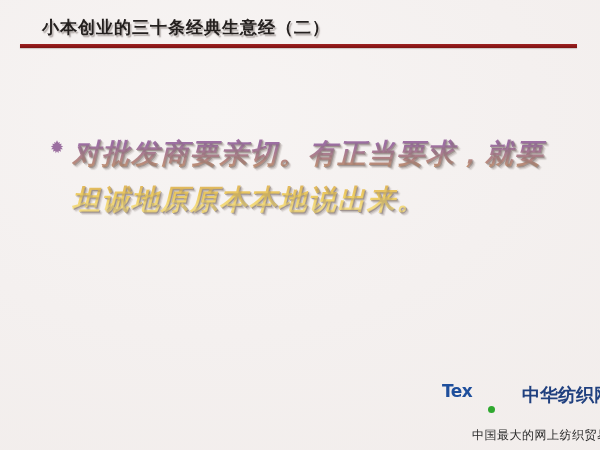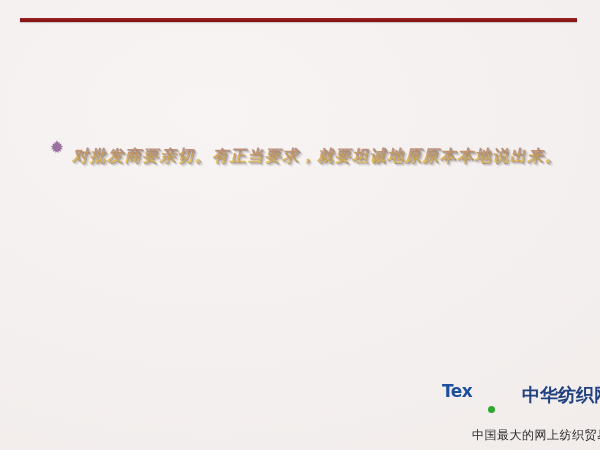--- a/index.html
+++ b/index.html
@@ -63,22 +63,22 @@
   #bullet-icon {
     flex: 0 0 auto;
     width: 18px;
     height: 22px;
     margin-top: 6px;
     margin-right: 6px;
   }
   #bullet-icon svg { display: block; }
 
   #bullet-text {
-    font-family: Liberation Serif, serif;
-    font-size: 16px;
+    font-family: Liberation Mono, monospace;
+    font-size: 28px;
     font-weight: bold;
     font-style: italic;
     line-height: 46px;
     letter-spacing: 1.5px;
     background: linear-gradient(to bottom,
         #a4729e 0%,
         #9c6ea4 12%,
         #b88a7e 32%,
         #d8ab5c 52%,
         #f0cf62 68%,
@@ -178,20 +178,21 @@
     letter-spacing: 0.5px;
     white-space: nowrap;
   }
 </style>
 </head>
 <body>
 
 <div id="slide">
 
   <div id="title-block">
+    <div id="slide-title">小本创业的三十条经典生意经（二）</div>
     <div id="title-rule"></div>
   </div>
 
   <div id="body-block">
     <div class="bullet-row">
       <span id="bullet-icon">
         <svg viewBox="0 0 24 24" width="18" height="18" aria-hidden="true">
           <path fill="#9b6fa0" d="M12 1.5l1.6 3.6 2.3-1.1-0.7 2.8 3.3-0.6-1.6 2.5 3.3 0.9-2.6 1.7 2.3 2.2-3.4 0.3 0.9 3.1-3.0-1.3-0.6 3.3-1.8-2.6-1.8 2.6-0.6-3.3-3.0 1.3 0.9-3.1-3.4-0.3 2.3-2.2-2.6-1.7 3.3-0.9-1.6-2.5 3.3 0.6-0.7-2.8 2.3 1.1z"></path>
         </svg>
       </span>

